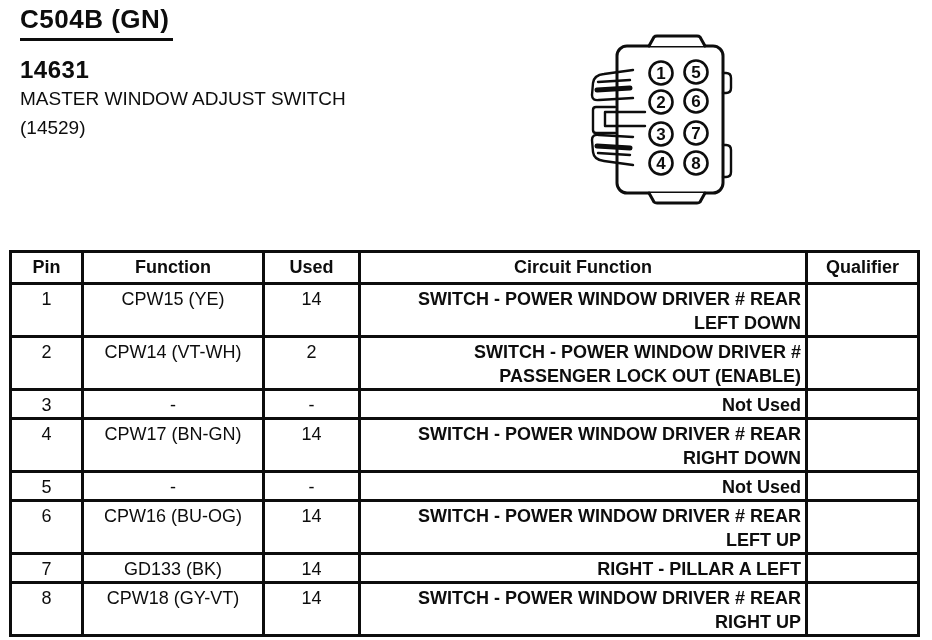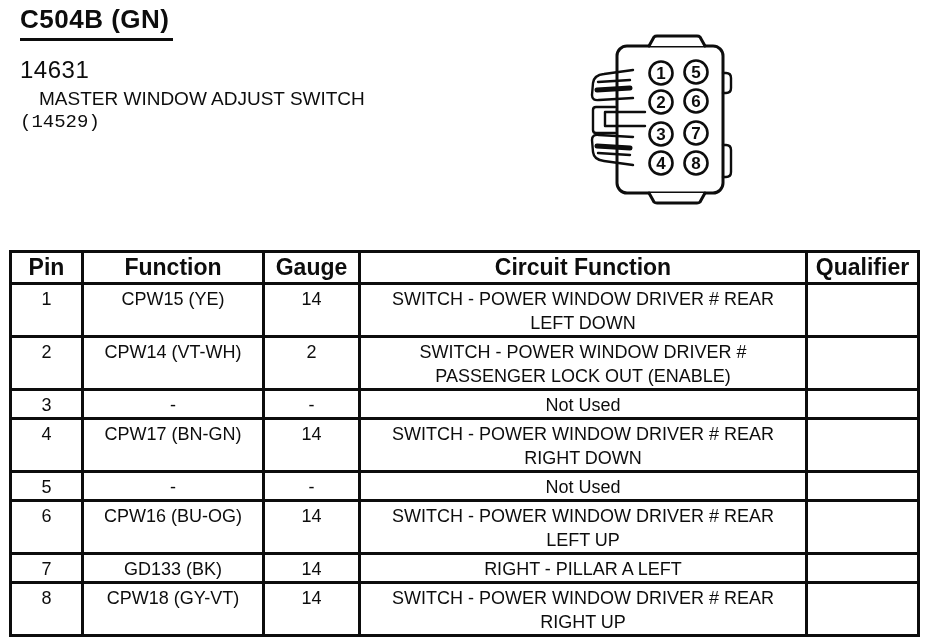--- a/index.html
+++ b/index.html
@@ -21,31 +21,29 @@
   
   .doc-title {
     position: absolute; left: 20px; top: 4px;
     font-size: 26px; font-weight: bold; letter-spacing: 0.5px;
     border-bottom: 3px solid var(--ink);
     padding-bottom: 3px; padding-right: 4px;
     display: inline-block;
   }
   .part-number {
     position: absolute; left: 20px; top: 56px;
-    font-size: 24px; font-weight: normal; letter-spacing: 0.5px;
+    font-size: 24px; font-weight: bold; letter-spacing: 0.5px;
   }
   .part-name {
     position: absolute; left: 20px; top: 88px;
     font-size: 19px;
-    margin-left: 19px;
   }
   .part-name-alt {
-    position: absolute; left: 20px; top: 111px;
+    position: absolute; left: 20px; top: 117px;
     font-size: 19px;
-    font-family: Liberation Mono, monospace;
   }
 
   
   .connector-svg { position: absolute; left: 570px; top: 25px; }
   .connector-svg path, .connector-svg rect, .connector-svg circle, .connector-svg line {
     fill: none; stroke: var(--ink);
     stroke-linejoin: round; stroke-linecap: round;
   }
   .connector-svg .body-stroke { stroke-width: 3; fill: var(--paper); }
   .connector-svg .thin-stroke { stroke-width: 2.4; }
@@ -62,32 +60,32 @@
     position: absolute; left: 9px; top: 250px;
     width: 908px;
     border-collapse: collapse;
     table-layout: fixed;
   }
   table.pinout th, table.pinout td {
     border: 3px solid var(--ink);
     overflow: hidden;
   }
   table.pinout th {
-    font-size: 23px; font-weight: bold;
+    font-size: 18px; font-weight: bold;
     text-align: center; vertical-align: middle;
     height: 32px; padding: 1px 3px;
   }
   table.pinout td {
     font-size: 18px;
     vertical-align: top;
     padding: 2px 4px 0 4px;
     line-height: 24px;
   }
   td.cell-pin, td.cell-gauge, td.cell-circuit { text-align: center; }
-  td.cell-function { text-align: center; white-space: pre-line; padding-left: 5px; }
+  td.cell-function { text-align: right; white-space: pre-line; padding-left: 5px; font-weight: bold; }
   td.cell-qualifier { text-align: left; }
   tr.row-tall { height: 52px; }
   tr.row-short { height: 26px; }
 </style>
 </head>
 <body>
 
 <div class="page">
 
   <div class="doc-title">C504B (GN)</div>
@@ -158,21 +156,21 @@
       <col style="width:72px">
       <col style="width:181px">
       <col style="width:96px">
       <col style="width:447px">
       <col style="width:112px">
     </colgroup>
     <thead>
       <tr>
         <th>Pin</th>
         <th>Function</th>
-        <th>Gauge</th>
+        <th>Used</th>
         <th>Circuit Function</th>
         <th>Qualifier</th>
       </tr>
     </thead>
     <tbody>
         <tr class="row-tall">
           <td class="cell-pin">1</td>
           <td class="cell-circuit">CPW15 (YE)</td>
           <td class="cell-gauge">14</td>
           <td class="cell-function">SWITCH - POWER WINDOW DRIVER # REAR

